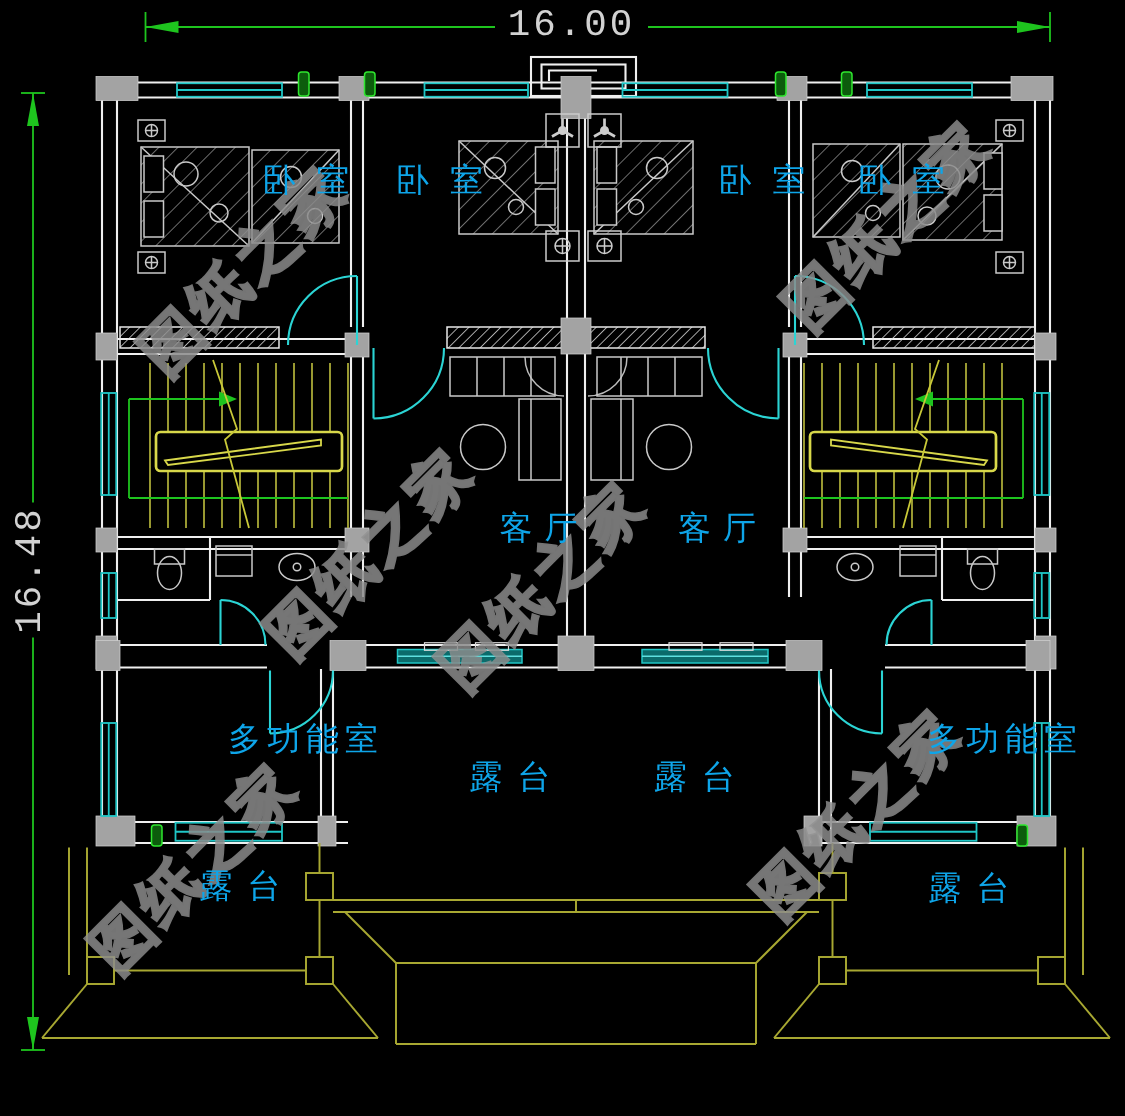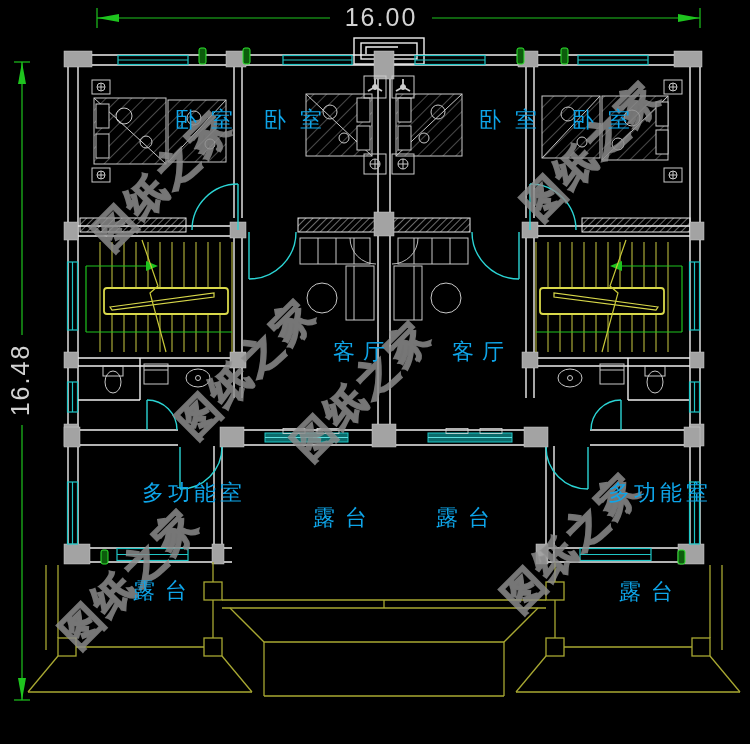--- a/index.html
+++ b/index.html
@@ -1,24 +1,24 @@
 <!DOCTYPE html>
 <html><head>
 <meta charset="utf-8">
 <style>
   html,body{margin:0;padding:0;background:#000;}
   #plan{position:relative;width:750px;height:744px;background:#000;overflow:hidden;
-        font-family:Liberation Sans, sans-serif;}
+        font-family:Liberation Mono, monospace;}
   #plan svg{position:absolute;left:0;top:0;}
   .lbl{position:absolute;transform:translate(-50%,-50%);color:#0ea5e9;
        font-size:22px;white-space:nowrap;z-index:3;}
   .ls14{letter-spacing:14px;margin-left:7px;}
   .ls10{letter-spacing:10px;margin-left:5px;}
   .ls8{letter-spacing:8px;margin-left:18px;}
-  .ls4{letter-spacing:4px;margin-left:8px;}
+  .ls4{letter-spacing:4px;margin-left:18px;}
   .dim{position:absolute;transform:translate(-50%,-50%);color:#d2d2d2;
        font-size:25px;letter-spacing:2px;white-space:nowrap;z-index:3;}
   .dim-left{transform:translate(-50%,-50%) rotate(-90deg);}
   .wm{position:absolute;transform:translate(-50%,-50%) rotate(-45deg);
       font-weight:bold;font-size:40px;letter-spacing:4px;white-space:nowrap;
       color:rgba(40,40,40,0.25);-webkit-text-stroke:2px rgba(145,145,145,0.8);
       z-index:2;}
 </style>
 </head>
 <body>

